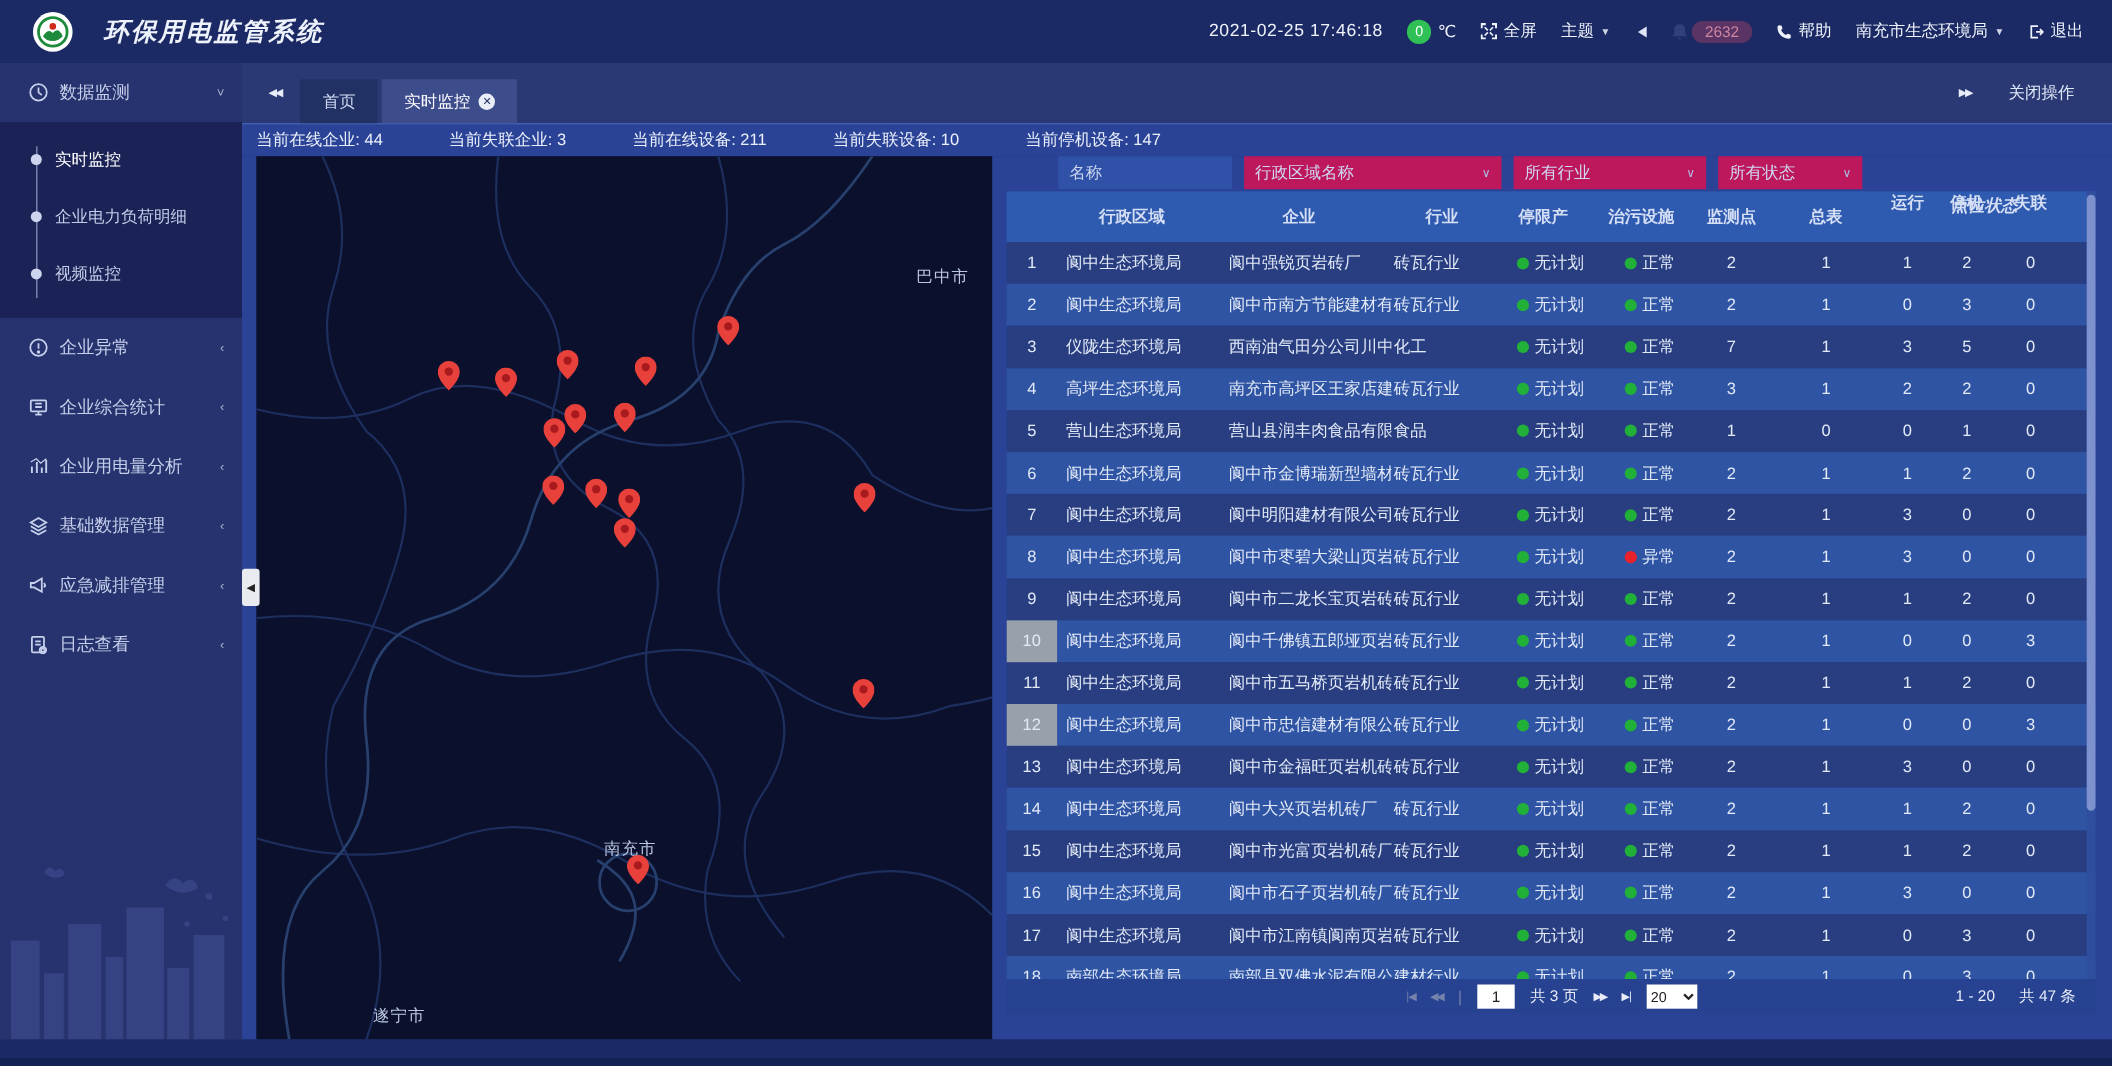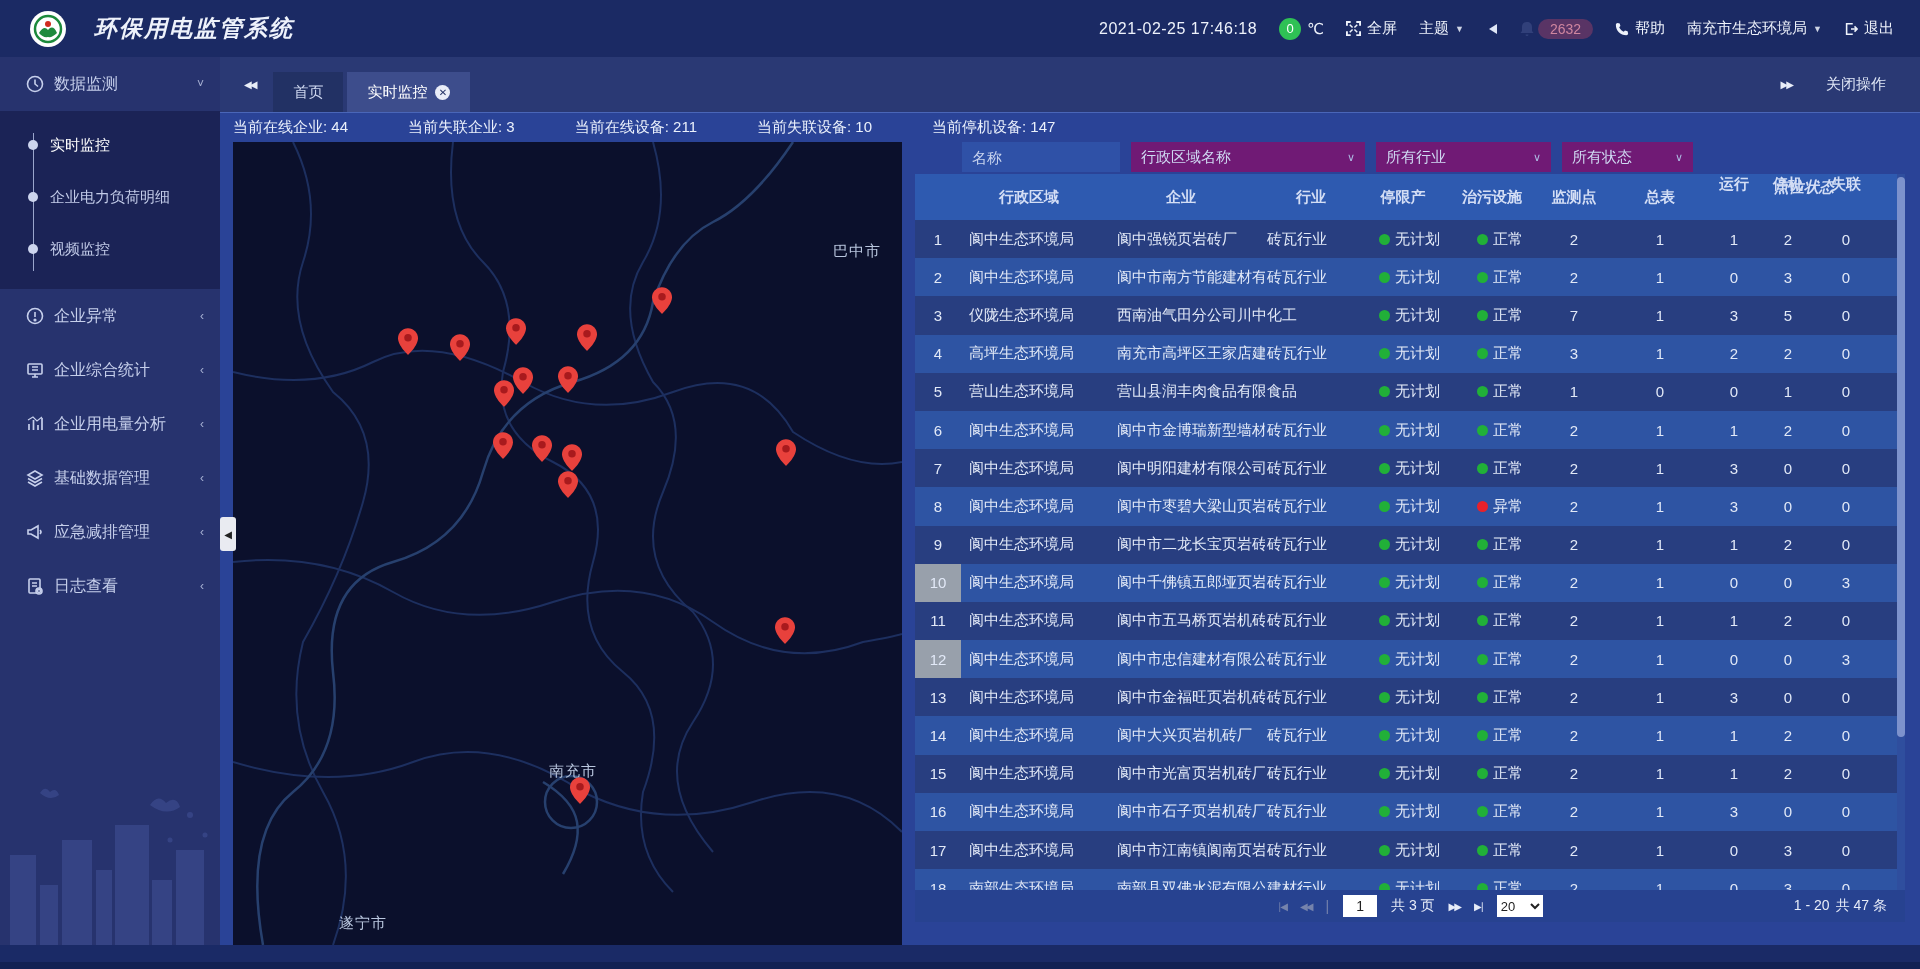--- a/index.html
+++ b/index.html
@@ -61,21 +61,21 @@
   #main { position:relative; height:803px; background:#2a4397; display:flex; padding-left:13px; }
 
   
   #map { position:relative; width:669px; height:803px; background:#0b102c; overflow:hidden; flex:none; }
   .map-label { position:absolute; color:#b9c6de; font-size:15px; letter-spacing:1px; }
   .pin { position:absolute; width:20px; height:27px; margin:-27px 0 0 -10px; }
 
   
   #panel { position:relative; margin-left:13px; width:990px; height:803px; display:flex; flex-direction:column; }
   #filter-row { height:30px; display:flex; gap:11px; flex:none;margin-left:47px; }
-  .f-box { background:#701a75; height:30px; color:#cfd9f2; font-size:15px; display:flex;
+  .f-box { background:#be185d; height:30px; color:#cfd9f2; font-size:15px; display:flex;
     align-items:center; padding:0 10px; cursor:pointer; }
   #f-name { width:158px; background:#2f51a7; border:0; color:#fff; font-size:15px; padding:0 10px; }
   #f-name::placeholder { color:#c9d4ee; }
   .f-box .f-lbl { flex:1; }
   .f-box .f-chev { font-size:11px; color:#aebbe4; margin-left:12px; }
   #f-region { width:234px; } #f-industry { width:175px;gap:32px; } #f-status { width:131px; }
 
   .tgrid { display:grid; grid-template-columns:46px 136px 168px 92px 92px 86px 78px 94px 54px 54px 62px; }
   #thead { margin-top:2px; height:46px; background:#2e5ab0; color:#d4def5; font-size:15px; font-weight:bold; flex:none; position:relative; }
   #thead .hc { display:flex; align-items:center; justify-content:center; }
@@ -100,21 +100,21 @@
   #vscroll { position:absolute; right:0; top:32px; width:8px; height:716px; background:#2f4e9e; }
   #vscroll .thumb { position:absolute; top:3px; left:0; width:8px; height:560px; background:#7d92cc; border-radius:4px; }
 
   #pager { height:32px; margin-top:0; background:#274290; flex:none; position:relative;
     display:flex; align-items:center; justify-content:center; gap:14px; color:#e7ecf8; font-size:14px; }
   .pg-ico { font-size:10px; letter-spacing:-2px; cursor:pointer; }
   .pg-ico.dis { color:#7583ac; cursor:default; }
   .pg-sep { color:#7583ac; }
   #page-input { width:34px; height:22px; background:#fff; color:#222; border:0; text-align:center; font-size:14px; }
   #size-select { width:46px; height:22px; background:#fff; color:#222; border:0; font-size:13px; }
-  #pager-range { position:absolute; right:18px; display:flex; gap:6px; }
+  #pager-range { position:absolute; right:18px; display:flex; gap:22px; }
   #bottom-strip { position:absolute; left:0; top:945px; width:1920px; height:24px;
     background:linear-gradient(#1a2a66 0 70%, #122153 70% 100%); z-index:25; }
   svg { display:block; }
 </style>
 </head>
 <body>
 
 <div id="header">
   <div id="logo">
     <svg width="32" height="32" viewBox="0 0 32 32">

